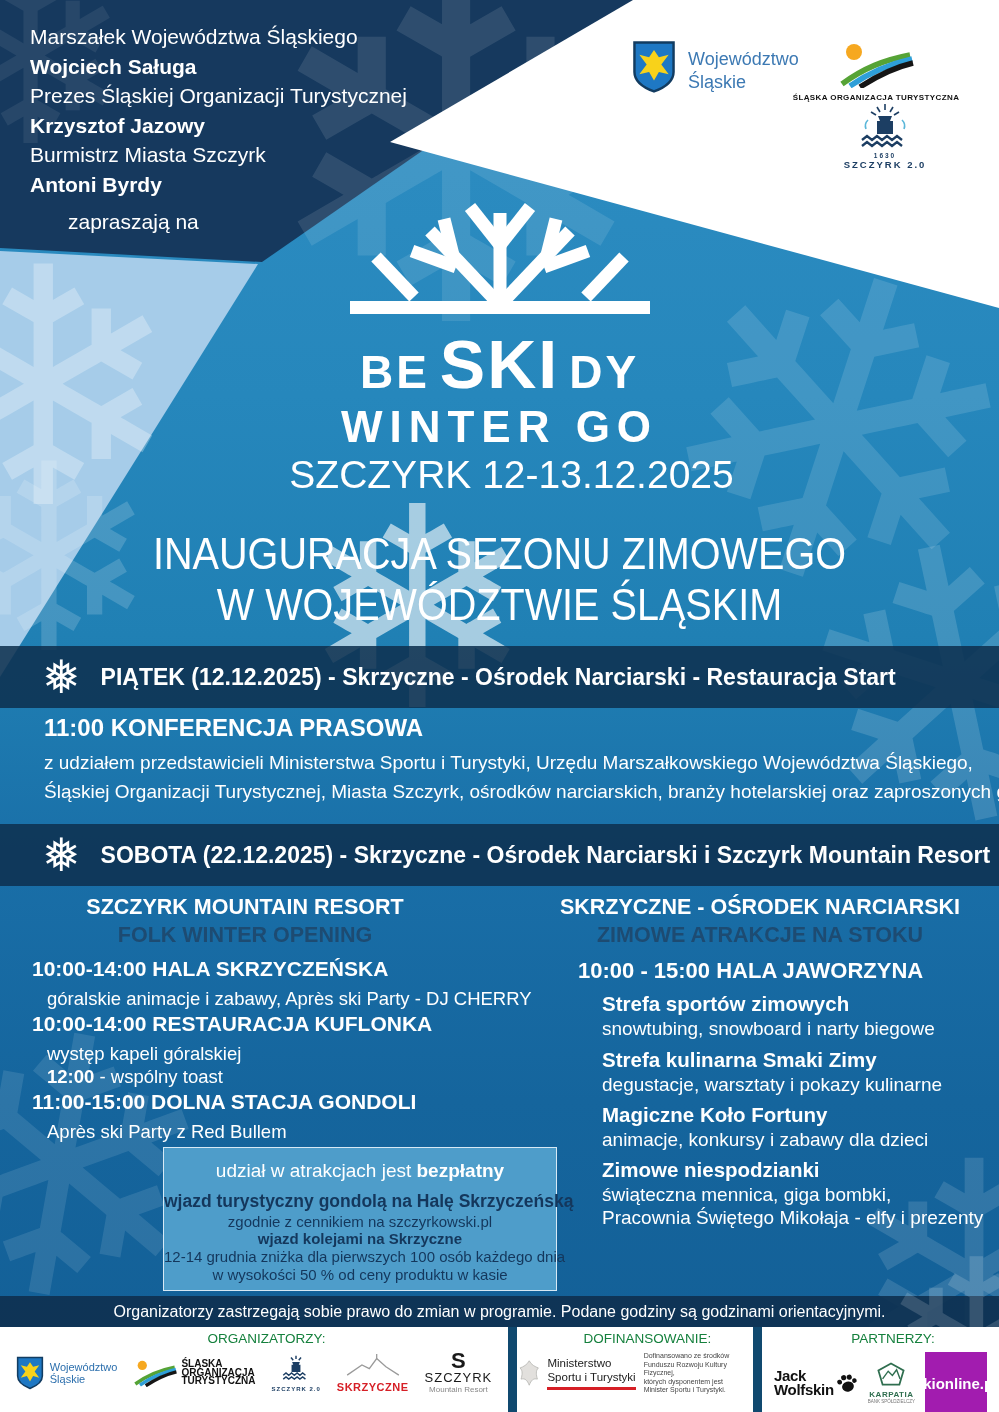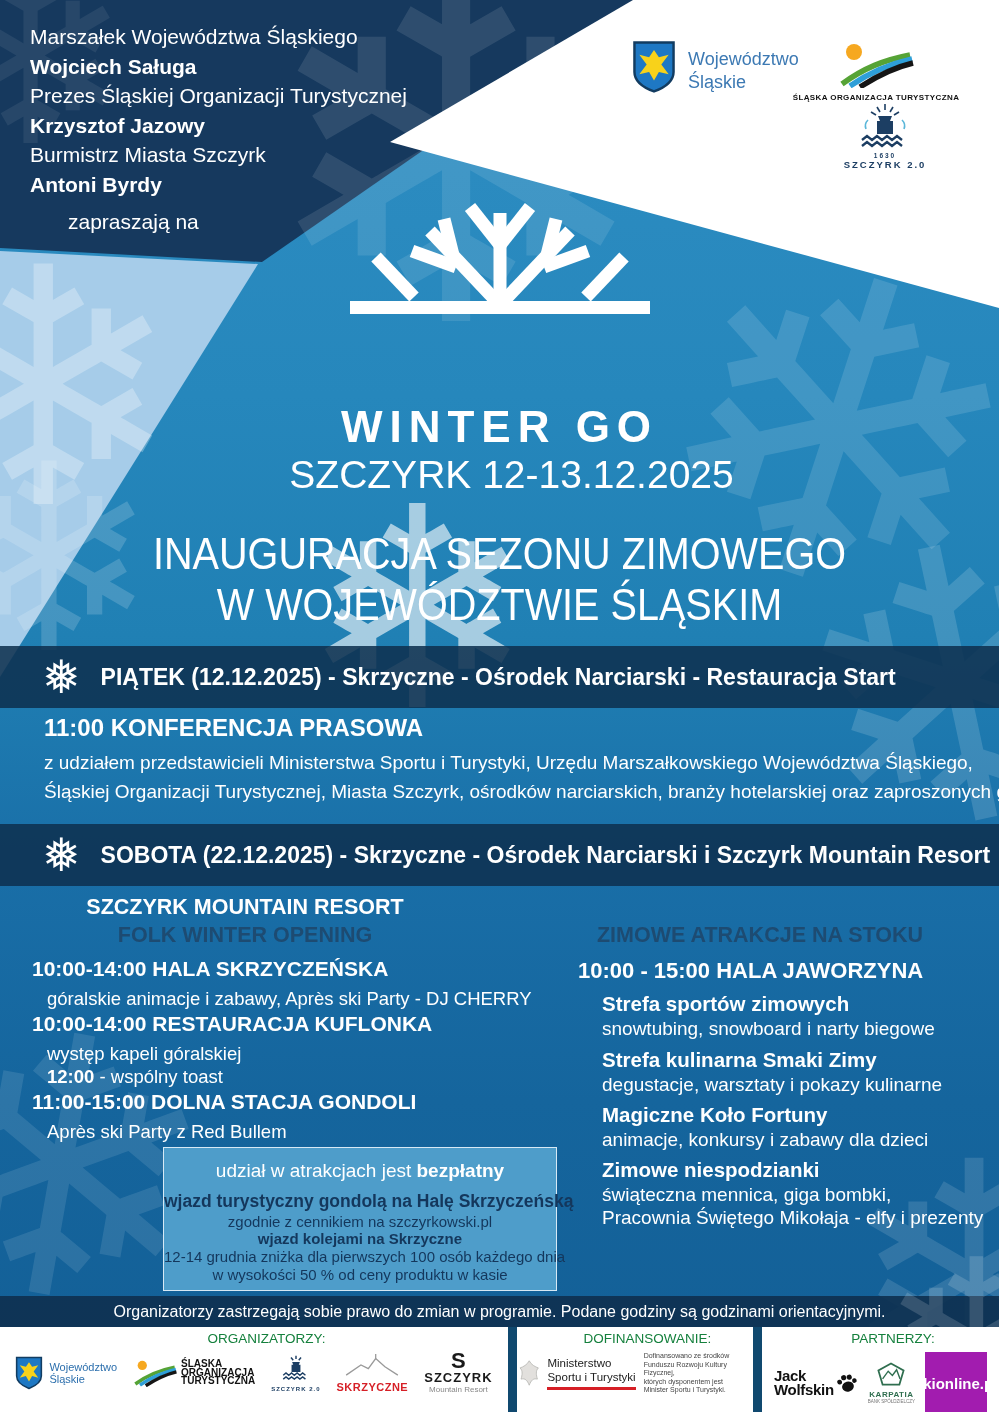--- a/index.html
+++ b/index.html
@@ -75,21 +75,21 @@
   .frow{display:flex;align-items:center;justify-content:center;margin-top:6px;}
   .fitem{display:flex;align-items:center;margin:0 8px;}
   .f-voiv-text{font-size:11px;color:#2c6fad;line-height:12.5px;margin-left:6px;}
   .f-sot-text{font-size:10px;font-weight:bold;line-height:8.5px;color:#111;margin-left:4px;}
   .f-szk{text-align:center;color:#1c3e63;}
   .f-szk-cap{font-size:6px;font-weight:bold;letter-spacing:1px;}
   .f-skrz{text-align:center;}
   .f-skrz-cap{font-size:11px;font-weight:bold;color:#d61f26;letter-spacing:.5px;}
   .f-smr{text-align:center;color:#1a1a1a;}
   .f-smr-s{font-size:22px;font-weight:900;line-height:18px;}
-  .f-smr-name{font-size:13px;font-weight:700;letter-spacing:1px;}
+  .f-smr-name{font-size:13px;font-weight:400;letter-spacing:1px;}
   .f-smr-sub{font-size:8px;color:#888;}
   .min-text{font-size:11.5px;color:#222;line-height:14px;margin-left:6px;}
   .min-bar{height:3px;background:#d61f26;margin-top:3px;}
   .min-note{font-size:7px;line-height:8.5px;color:#444;margin-left:8px;white-space:pre-line;text-align:left;}
   .jw{font-size:15px;font-weight:800;line-height:14px;color:#111;letter-spacing:-.3px;}
   .karp{text-align:center;}
   .karp-cap{font-size:8px;font-weight:bold;color:#2f6e4f;letter-spacing:.5px;}
   .karp-sub{font-size:4.5px;color:#777;}
   .skion{width:62px;height:62px;background:#a21caf;color:#fff;display:flex;align-items:center;
     justify-content:center;font-size:15px;font-weight:bold;}
@@ -171,20 +171,23 @@
       <path d="M106 84 L62 68"></path>
         <path d="M106 84 L94 36"></path>
       <path d="M150 122 L220 48"></path>
       <path d="M194 84 L238 68"></path>
         <path d="M194 84 L206 36"></path>
       <path d="M64 114 L26 74"></path>
         <path d="M236 114 L274 74"></path>
     </g>
     <rect x="0" y="118" width="300" height="13" fill="#ffffff"></rect>
   </svg>
+  <div class="abs logo-line1 nowrap">
+    <span class="lg-be">BE</span><span class="lg-ski">SKI</span><span class="lg-dy">DY</span>
+  </div>
   <div class="abs logo-line2 nowrap">WINTER GO</div>
   <div class="abs logo-line3 nowrap">SZCZYRK 12-13.12.2025</div>
 
   <div class="abs main-title">
     <div>INAUGURACJA SEZONU ZIMOWEGO</div>
     <div>W WOJEWÓDZTWIE ŚLĄSKIM</div>
   </div>
 
   <div class="abs bar" style="top:646px;">
     <span class="bar-flake"></span>
@@ -214,20 +217,21 @@
 
   <div class="abs info-box">
     <div class="ib1 nowrap"><span>udział w atrakcjach jest </span><b>bezpłatny</b></div>
     <div class="ib2 nowrap">wjazd turystyczny gondolą na Halę Skrzyczeńską</div>
     <div class="ib3 nowrap">zgodnie z cennikiem na szczyrkowski.pl</div>
     <div class="ib4 nowrap">wjazd kolejami na Skrzyczne</div>
     <div class="ib3 nowrap">12-14 grudnia zniżka dla pierwszych 100 osób każdego dnia</div>
     <div class="ib3 nowrap">w wysokości 50 % od ceny produktu w kasie</div>
   </div>
 
+  <div class="abs txt colhead nowrap" style="left:540px;width:440px;top:895px;">SKRZYCZNE - OŚRODEK NARCIARSKI</div>
   <div class="abs txt colhead colhead2 nowrap" style="left:540px;width:440px;top:923px;">ZIMOWE ATRAKCJE NA STOKU</div>
   <div class="abs txt it-title nowrap" style="left:578px;top:958px;font-size:22px;">10:00 - 15:00 HALA JAWORZYNA</div>
 
   <div class="abs txt zone-title nowrap" style="left:602px;top:992px;">Strefa sportów zimowych</div>
   <div class="abs txt zone-desc nowrap" style="left:602px;top:1018px;">snowtubing, snowboard i narty biegowe</div>
   <div class="abs txt zone-title nowrap" style="left:602px;top:1048px;">Strefa kulinarna Smaki Zimy</div>
   <div class="abs txt zone-desc nowrap" style="left:602px;top:1074px;">degustacje, warsztaty i pokazy kulinarne</div>
   <div class="abs txt zone-title nowrap" style="left:602px;top:1103px;">Magiczne Koło Fortuny</div>
   <div class="abs txt zone-desc nowrap" style="left:602px;top:1129px;">animacje, konkursy i zabawy dla dzieci</div>
   <div class="abs txt zone-title nowrap" style="left:602px;top:1158px;">Zimowe niespodzianki</div>

